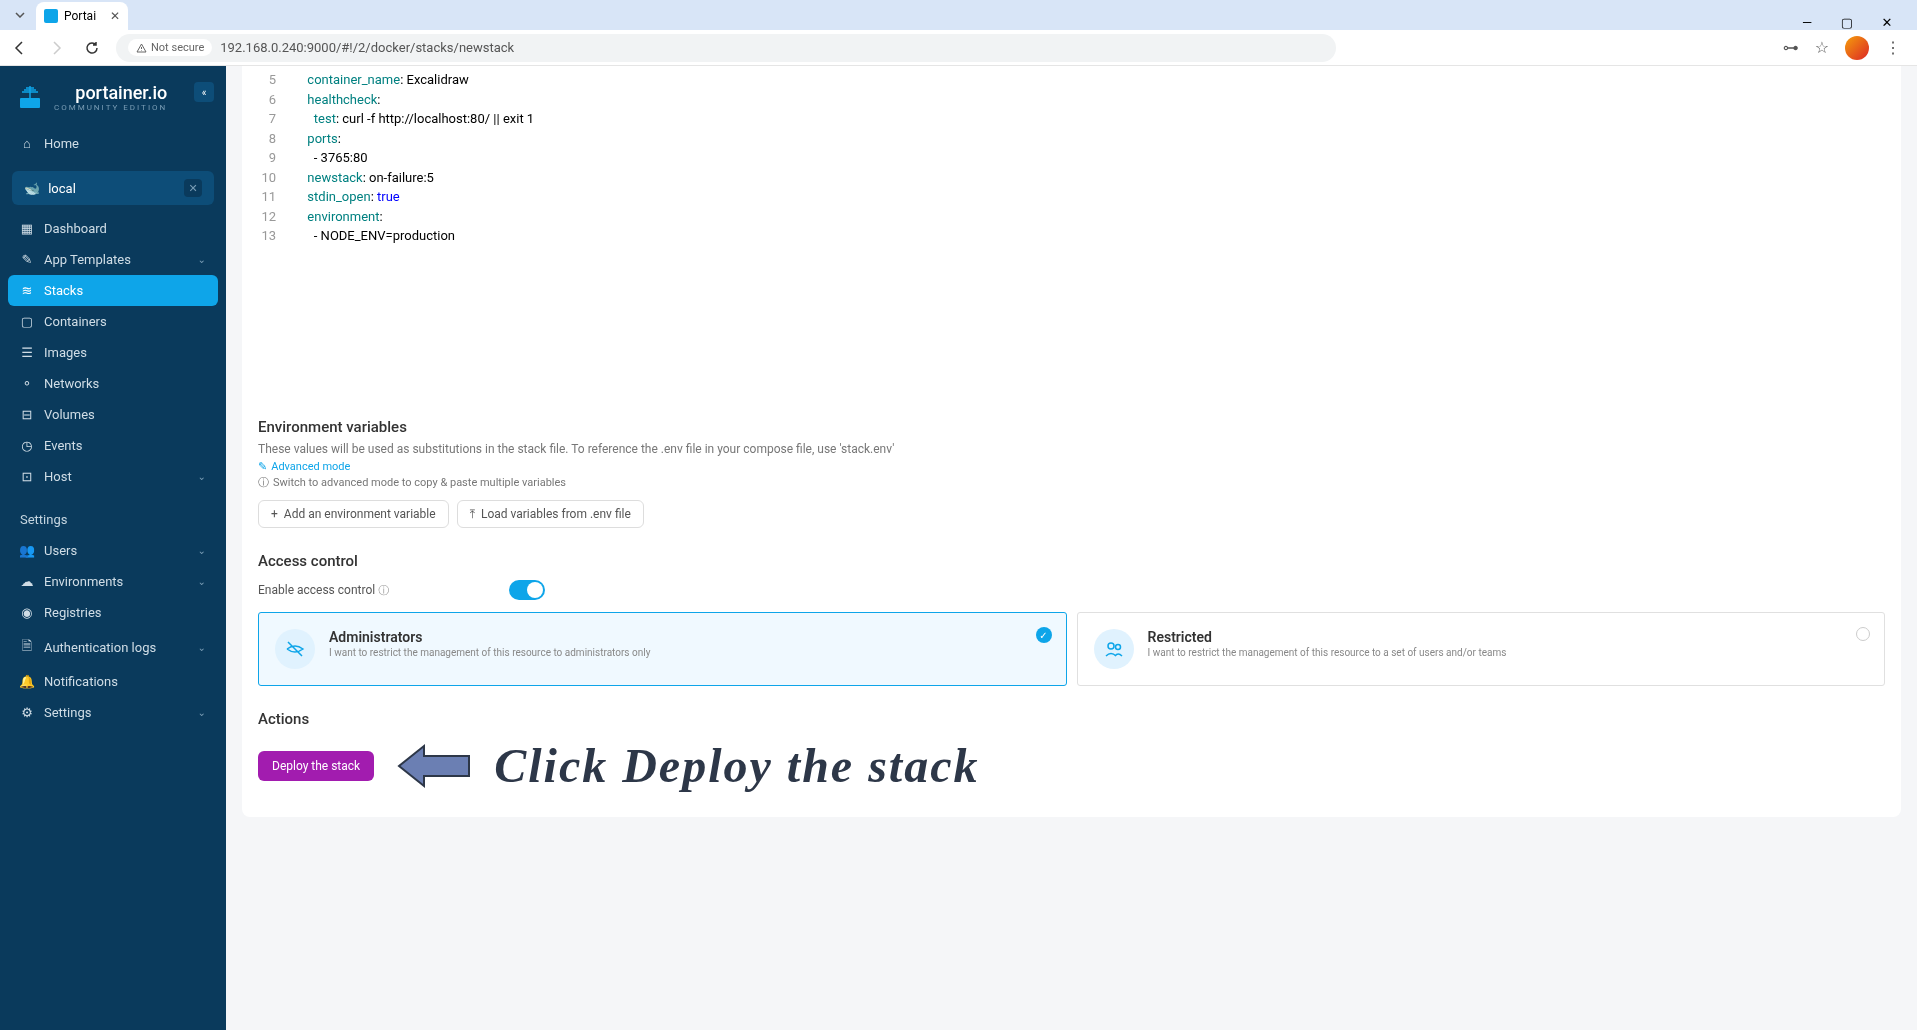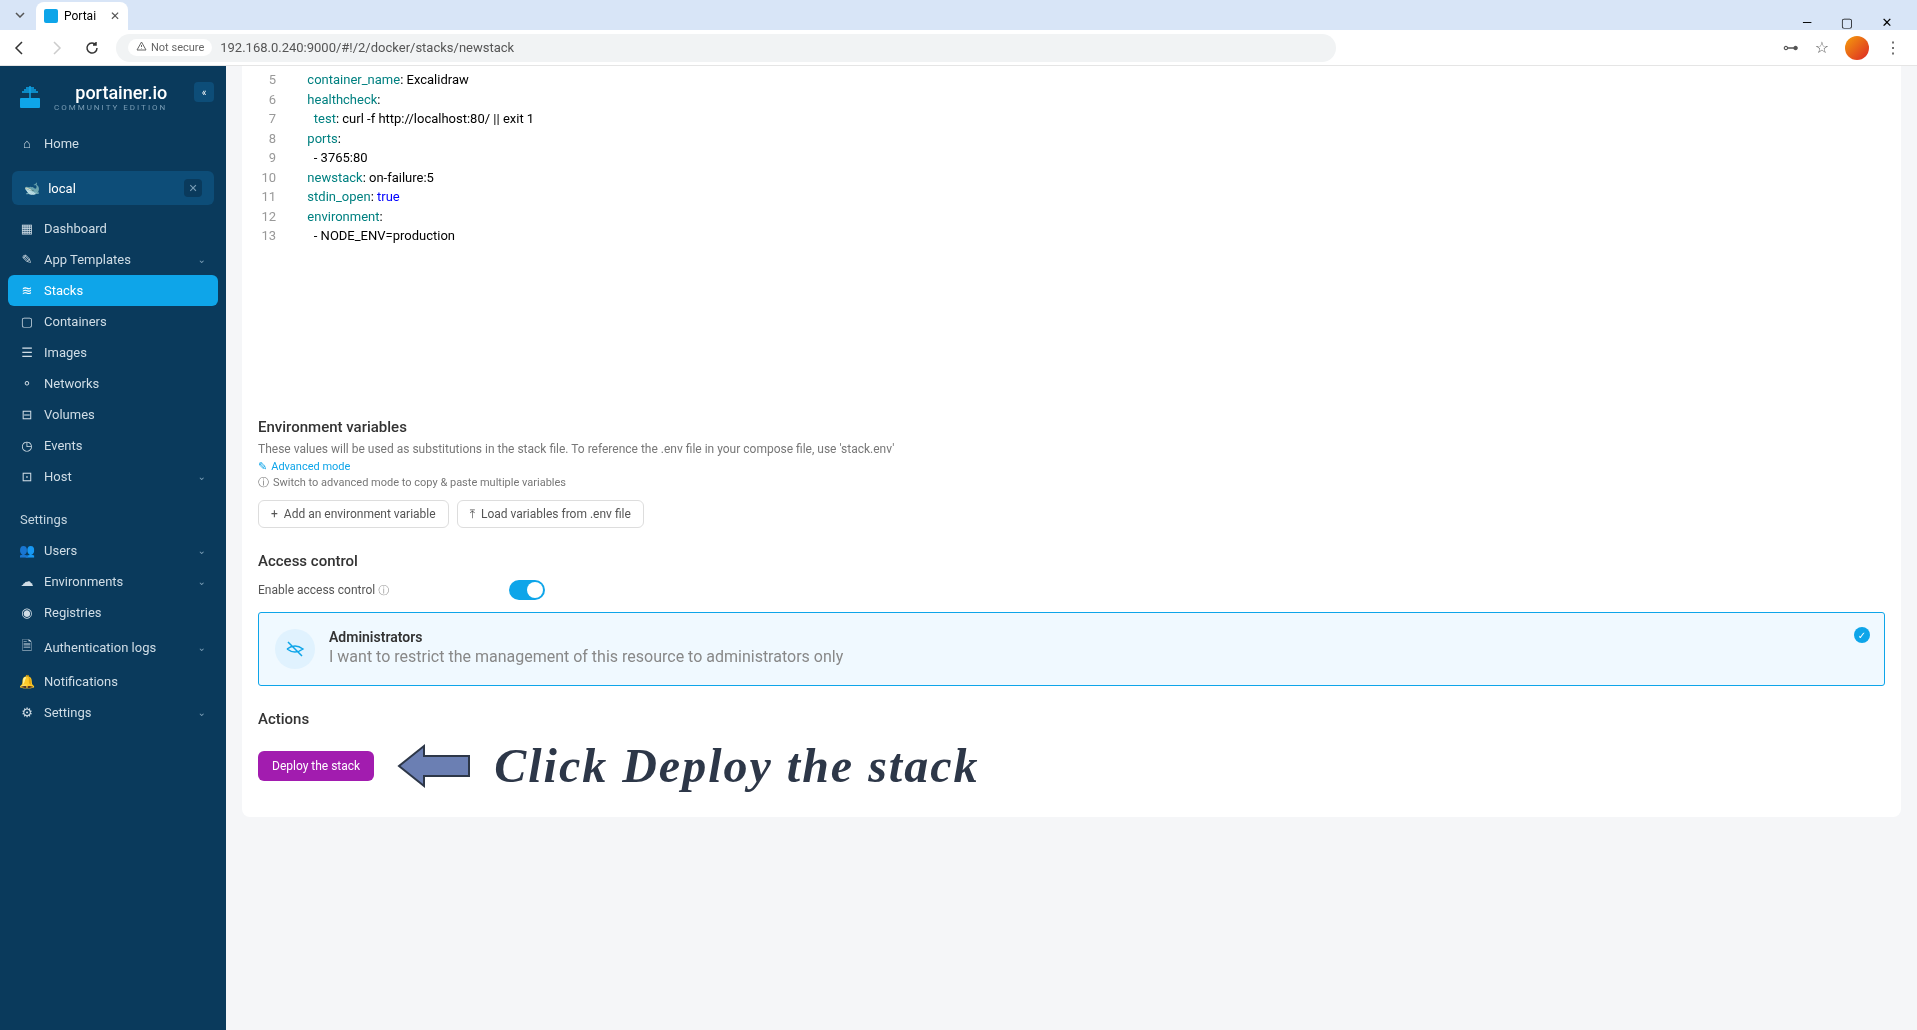--- a/index.html
+++ b/index.html
@@ -12,21 +12,21 @@
     .browser-tab { background: #fff; border-radius: 8px 8px 0 0; padding: 4px 8px; display: flex; align-items: center; gap: 6px; font-size: 12px; height: 28px; margin-top: 2px; }
     .tab-favicon { width: 14px; height: 14px; background: #0ea5e9; border-radius: 2px; }
     .tab-close { margin-left: 8px; cursor: pointer; color: #555; }
     .window-controls { margin-left: auto; display: flex; gap: 12px; padding-right: 8px; }
     .window-controls span { width: 28px; text-align: center; cursor: pointer; font-size: 13px; }
     
     .browser-toolbar { height: 36px; display: flex; align-items: center; padding: 0 8px; gap: 12px; background: #fff; border-bottom: 1px solid #e5e5e5; }
     .nav-btn { width: 24px; height: 24px; display: flex; align-items: center; justify-content: center; color: #333; cursor: pointer; }
     .nav-btn.disabled { color: #ccc; }
     .address-bar { flex: 1; background: #f1f3f4; border-radius: 20px; height: 28px; display: flex; align-items: center; padding: 0 12px; gap: 8px; max-width: 1220px; }
-    .not-secure { display: flex; align-items: flex-start; gap: 4px; font-size: 11px; color: #666; background: #fff; border-radius: 12px; padding: 2px 8px; }
+    .not-secure { display: flex; align-items: flex-end; gap: 4px; font-size: 11px; color: #666; background: #fff; border-radius: 12px; padding: 2px 8px; }
     .url-text { font-size: 13px; color: #555; }
     .toolbar-right { display: flex; align-items: center; gap: 16px; margin-left: auto; padding-right: 8px; }
     .user-avatar { width: 24px; height: 24px; border-radius: 50%; background: linear-gradient(135deg, #f59e0b, #dc2626); }
     
     
     .app-container { display: flex; height: calc(100vh - 66px); }
     
     
     .sidebar { width: 226px; background: #0a3a5c; color: #fff; display: flex; flex-direction: column; padding: 12px 8px; font-size: 13px; overflow-y: auto; }
     .sidebar-logo { display: flex; align-items: center; gap: 8px; padding: 4px 8px 16px 8px; position: relative; text-align: right; }
@@ -69,21 +69,21 @@
     .access-row { display: flex; align-items: center; margin-top: 10px; font-size: 12px; color: #555; }
     .toggle { width: 36px; height: 20px; background: #0ea5e9; border-radius: 10px; position: relative; cursor: pointer; margin-left: 120px; }
     .toggle::after { content: ''; width: 16px; height: 16px; background: #fff; border-radius: 50%; position: absolute; right: 2px; top: 2px; }
     .help-icon { color: #999; font-size: 11px; }
     
     .access-cards { display: flex; gap: 10px; margin-top: 12px; }
     .access-card { flex: 1; border: 1px solid #e0e0e0; border-radius: 3px; padding: 16px; display: flex; gap: 14px; position: relative; cursor: pointer; }
     .access-card.selected { border-color: #0ea5e9; background: #f0f9ff; }
     .card-icon-wrap { width: 40px; height: 40px; background: #e0f2fe; border-radius: 50%; display: flex; align-items: center; justify-content: center; color: #0ea5e9; flex-shrink: 0; }
     .card-title { font-weight: 600; font-size: 14px; color: #333; margin-bottom: 2px; }
-    .card-desc { font-size: 16px; color: #888; }
+    .card-desc { font-size: 10px; color: #888; }
     .card-check { position: absolute; top: 14px; right: 14px; width: 16px; height: 16px; border-radius: 50%; background: #0ea5e9; color: #fff; display: flex; align-items: center; justify-content: center; font-size: 10px; }
     .card-radio { position: absolute; top: 14px; right: 14px; width: 14px; height: 14px; border-radius: 50%; border: 1px solid #ccc; }
     
     
     .actions-section { padding: 12px 16px; }
     .actions-row { display: flex; align-items: center; gap: 20px; margin-top: 10px; }
     .deploy-btn { background: #a21caf; color: #fff; border: none; border-radius: 6px; padding: 8px 14px; font-size: 12px; cursor: pointer; }
     .big-arrow { display: flex; align-items: center; }
     .annotation-text { font-size: 48px; font-weight: 900; color: #2d3748; font-style: italic; letter-spacing: 2px; font-family: Georgia, serif; }
   </style>
@@ -322,20 +322,34 @@
               <svg width="20" height="20" viewBox="0 0 20 20">
                   <path d="M3 3 L17 17 M2 10 Q10 4 18 10 Q10 16 2 10" stroke="#0ea5e9" fill="none" stroke-width="1.5"></path>
                 </svg>
             </div>
             <div>
               <div class="card-title">Administrators</div>
               <div class="card-desc">I want to restrict the management of this resource to administrators only</div>
             </div>
             <div class="card-check">✓</div>
           </div>
+          <div class="access-card">
+            <div class="card-icon-wrap">
+              <svg width="20" height="20" viewBox="0 0 20 20">
+                  <circle cx="7" cy="7" r="3" stroke="#0ea5e9" fill="none" stroke-width="1.5"></circle>
+                  <circle cx="14" cy="8" r="2.5" stroke="#0ea5e9" fill="none" stroke-width="1.5"></circle>
+                  <path d="M2 17 Q7 12 12 17 M11 17 Q14 13 18 17" stroke="#0ea5e9" fill="none" stroke-width="1.5"></path>
+                </svg>
+            </div>
+            <div>
+              <div class="card-title">Restricted</div>
+              <div class="card-desc">I want to restrict the management of this resource to a set of users and/or teams</div>
+            </div>
+            <div class="card-radio"></div>
+          </div>
         </div>
       </div>
 
       <div class="actions-section">
         <div class="section-title">Actions</div>
         <div class="actions-row">
           <button class="deploy-btn">Deploy the stack</button>
           <div class="big-arrow">
             <svg width="80" height="50" viewBox="0 0 80 50">
               <path d="M75 15 L75 35 L30 35 L30 45 L5 25 L30 5 L30 15 Z" fill="#6b7fb3" stroke="#2d3748" stroke-width="2"></path>

